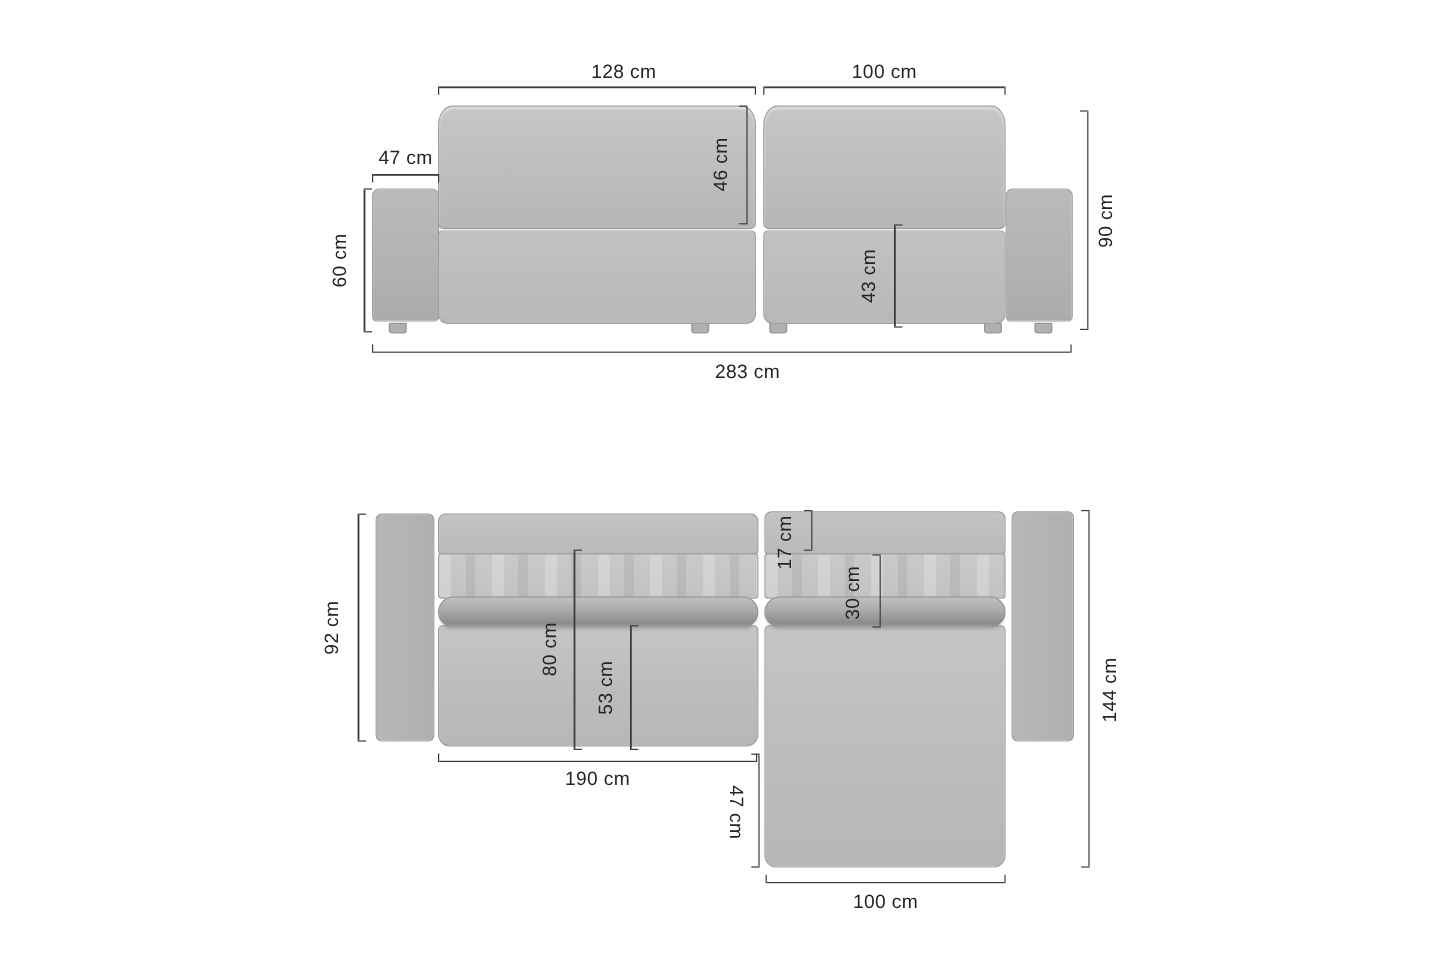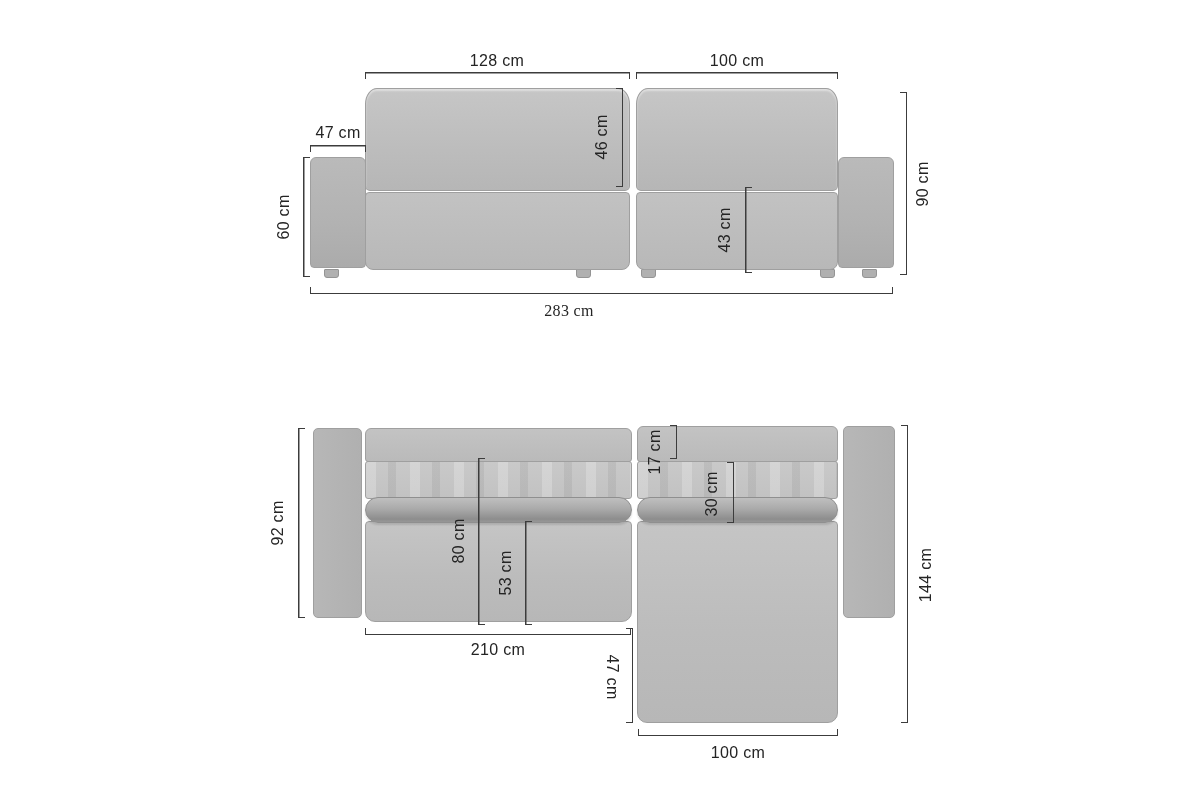--- a/index.html
+++ b/index.html
@@ -100,28 +100,28 @@
 
     <div class="dim dh td" style="left:365px;top:72px;width:265px;"></div>
     <div class="dim dh td" style="left:636px;top:72px;width:202px;"></div>
     <div class="dim dh td" style="left:310px;top:145px;width:56px;"></div>
     <div class="dim dv tl" style="left:616px;top:88px;height:99px;"></div>
     <div class="dim dv tr" style="left:303px;top:157px;height:120px;"></div>
     <div class="dim dv tr" style="left:745px;top:187px;height:86px;"></div>
     <div class="dim dv tl" style="left:900px;top:92px;height:183px;"></div>
     <div class="dim dh tu" style="left:310px;top:287px;width:583px;"></div>
 
-    <div class="lab" style="left:447px;top:52px;">128 cm</div>
+    <div class="lab" style="left:447px;top:52px;text-align:right;">128 cm</div>
     <div class="lab" style="left:687px;top:52px;">100 cm</div>
     <div class="lab" style="left:288px;top:124px;">47 cm</div>
     <div class="lab vlab" style="left:562px;top:128px;">46 cm</div>
     <div class="lab vlab" style="left:244px;top:208px;">60 cm</div>
     <div class="lab vlab" style="left:685px;top:221px;">43 cm</div>
     <div class="lab vlab" style="left:883px;top:175px;">90 cm</div>
-    <div class="lab" style="left:519px;top:302px;font-family:Liberation Serif, serif;">283 cm</div>
+    <div class="lab" style="left:573px;top:302px;">283 cm</div>
   </div>
 
   <div class="view">
 
     <div class="part armtop" style="left:313px;top:428px;width:49px;height:190px;"></div>
     <div class="part armtop" style="left:843px;top:426px;width:52px;height:192px;"></div>
 
     <div class="part strip" style="left:365px;top:428px;width:267px;height:34px;"></div>
     <div class="part strip" style="left:637px;top:426px;width:201px;height:36px;"></div>
 
@@ -143,18 +143,18 @@
     <div class="dim dh tu" style="left:365px;top:628px;width:266px;"></div>
     <div class="dim dv tl" style="left:626px;top:628px;height:95px;"></div>
     <div class="dim dh tu" style="left:638px;top:729px;width:200px;"></div>
 
     <div class="lab vlab" style="left:238px;top:514px;">92 cm</div>
     <div class="lab vlab" style="left:615px;top:443px;">17 cm</div>
     <div class="lab vlab" style="left:672px;top:485px;">30 cm</div>
     <div class="lab vlab" style="left:419px;top:532px;">80 cm</div>
     <div class="lab vlab" style="left:466px;top:564px;">53 cm</div>
     <div class="lab vlab" style="left:886px;top:566px;">144 cm</div>
-    <div class="lab" style="left:448px;top:641px;">210 cm</div>
+    <div class="lab" style="left:448px;top:641px;">190 cm</div>
     <div class="lab vlab cw" style="left:572px;top:668px;">47 cm</div>
     <div class="lab" style="left:688px;top:744px;">100 cm</div>
   </div>
 
 </div>
 
 </body></html>

